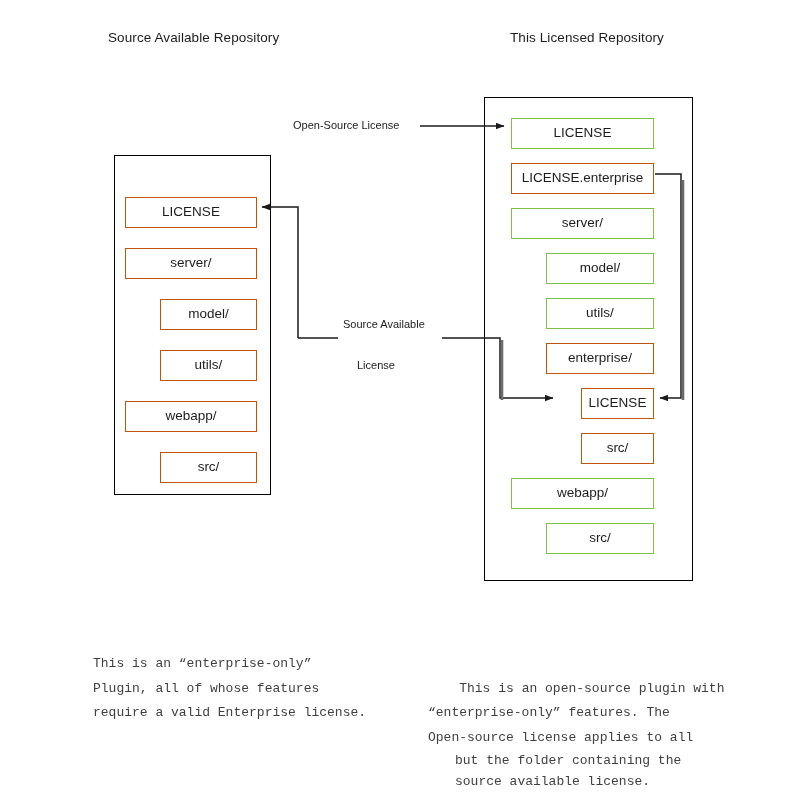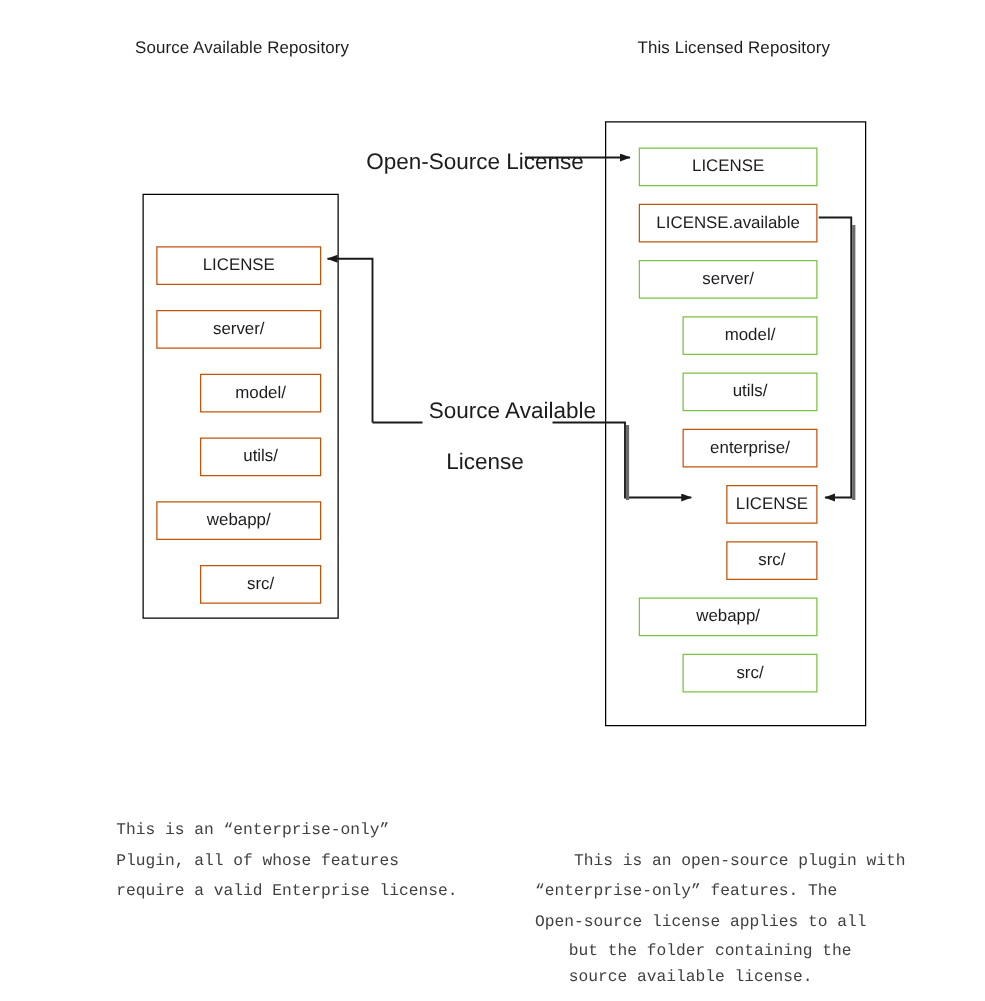--- a/index.html
+++ b/index.html
@@ -53,21 +53,21 @@
     font-size: 13.5px;
     color: #1c1c1c;
     white-space: nowrap;
     overflow: hidden;
   }
   .item.green  { border-color: #7DC242; }
   .item.orange { border-color: #C0540A; }
 
   .edge-label {
     position: absolute;
-    font-size: 18px;
+    font-size: 11px;
     color: #1c1c1c;
     white-space: nowrap;
   }
   #label-open-source { left: 293px; top: 119px; }
   #label-src-avail-1 { left: 343px; top: 318px; }
   #label-src-avail-2 { left: 357px; top: 359px; }
 
   .caption {
     position: absolute;
     font-family: "Liberation Mono", "DejaVu Sans Mono", monospace;
@@ -101,21 +101,21 @@
   <div id="left-items">
       <div class="item orange" style="left: 125px; top: 197px; width: 132px;">LICENSE</div>
       <div class="item orange" style="left: 125px; top: 248px; width: 132px;">server/</div>
       <div class="item orange" style="left: 160px; top: 299px; width: 97px;">model/</div>
       <div class="item orange" style="left: 160px; top: 350px; width: 97px;">utils/</div>
       <div class="item orange" style="left: 125px; top: 401px; width: 132px;">webapp/</div>
       <div class="item orange" style="left: 160px; top: 452px; width: 97px;">src/</div>
     </div>
   <div id="right-items">
       <div class="item green" style="left: 511px; top: 118px; width: 143px;">LICENSE</div>
-      <div class="item orange" style="left: 511px; top: 163px; width: 143px;">LICENSE.available</div>
+      <div class="item orange" style="left: 511px; top: 163px; width: 143px;">LICENSE.enterprise</div>
       <div class="item green" style="left: 511px; top: 208px; width: 143px;">server/</div>
       <div class="item green" style="left: 546px; top: 253px; width: 108px;">model/</div>
       <div class="item green" style="left: 546px; top: 298px; width: 108px;">utils/</div>
       <div class="item orange" style="left: 546px; top: 343px; width: 108px;">enterprise/</div>
       <div class="item orange" style="left: 581px; top: 388px; width: 73px;">LICENSE</div>
       <div class="item orange" style="left: 581px; top: 433px; width: 73px;">src/</div>
       <div class="item green" style="left: 511px; top: 478px; width: 143px;">webapp/</div>
       <div class="item green" style="left: 546px; top: 523px; width: 108px;">src/</div>
     </div>
 

